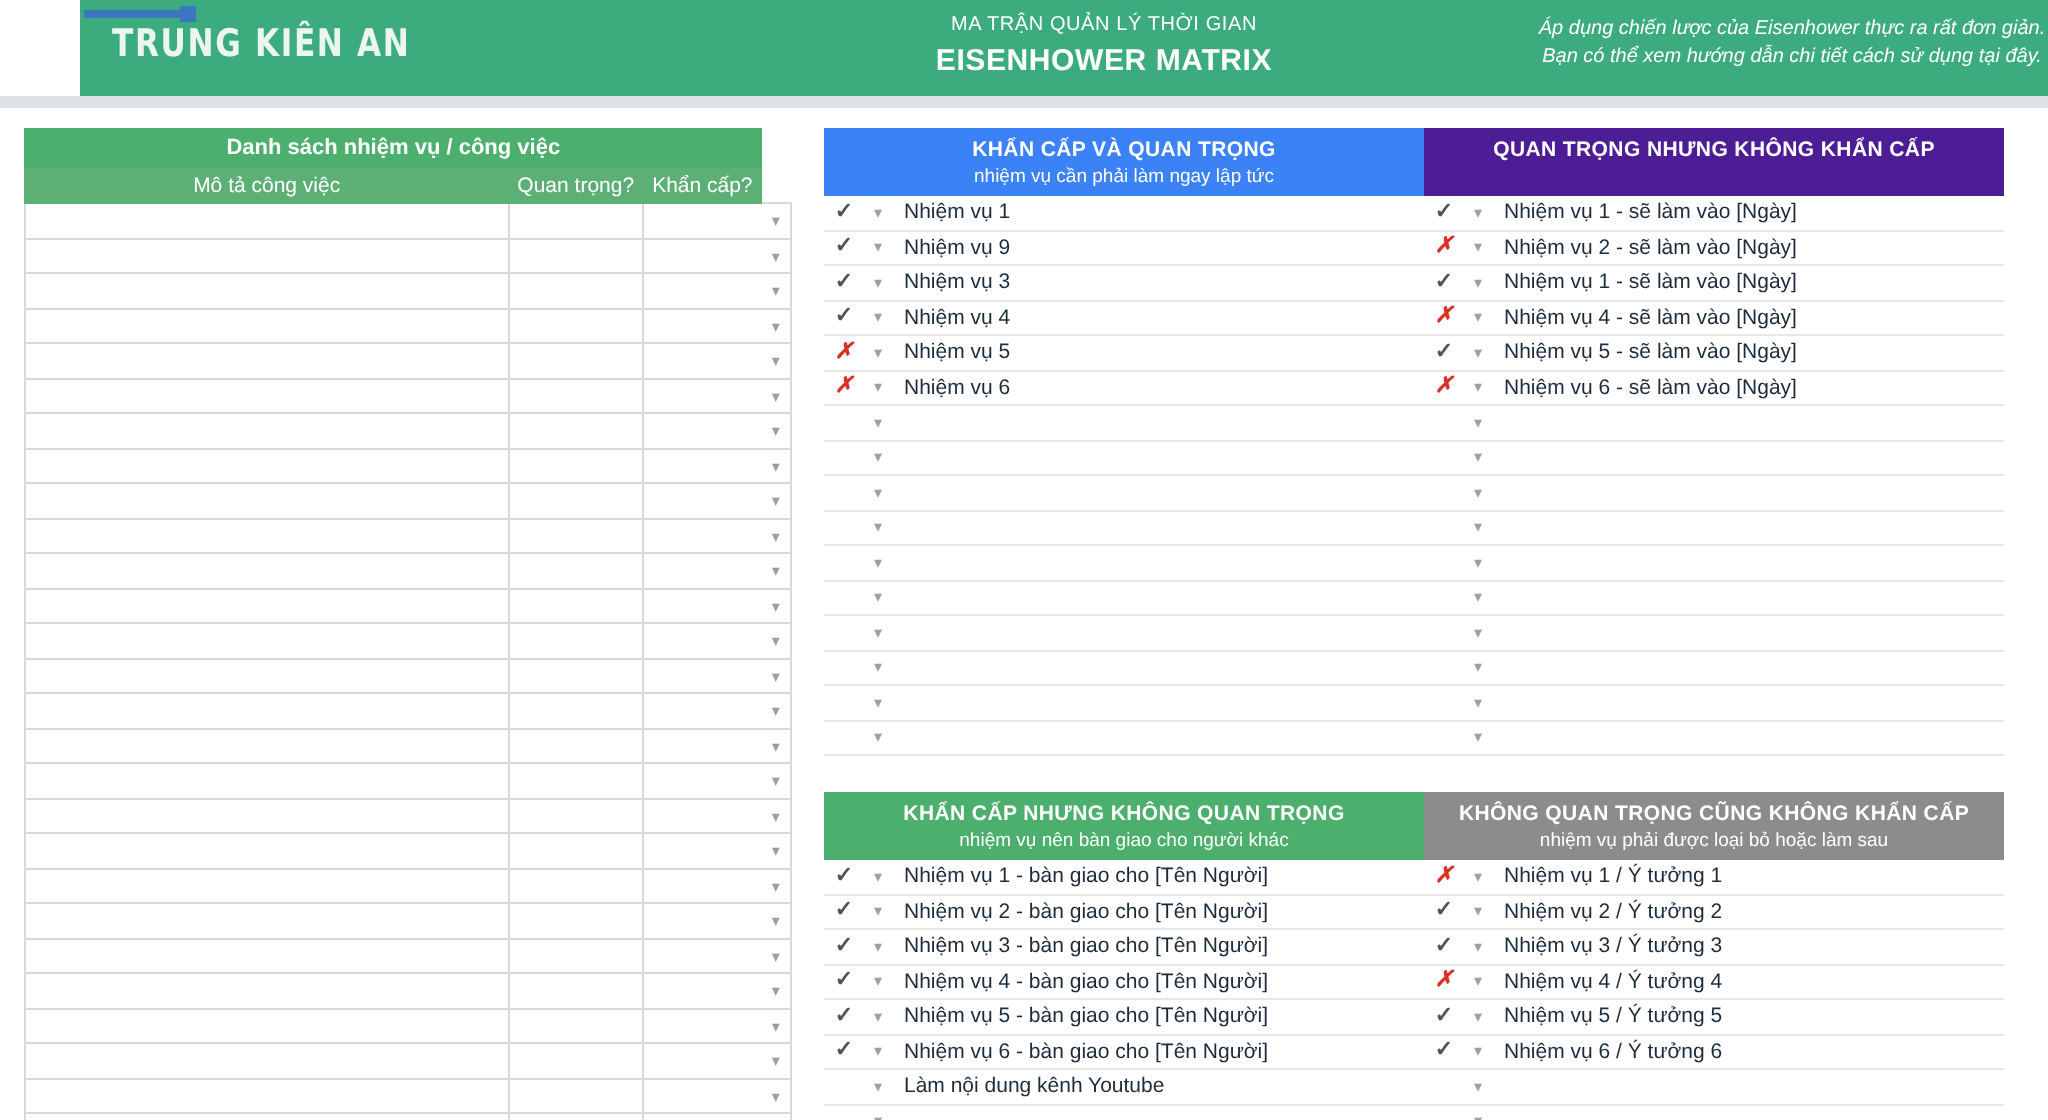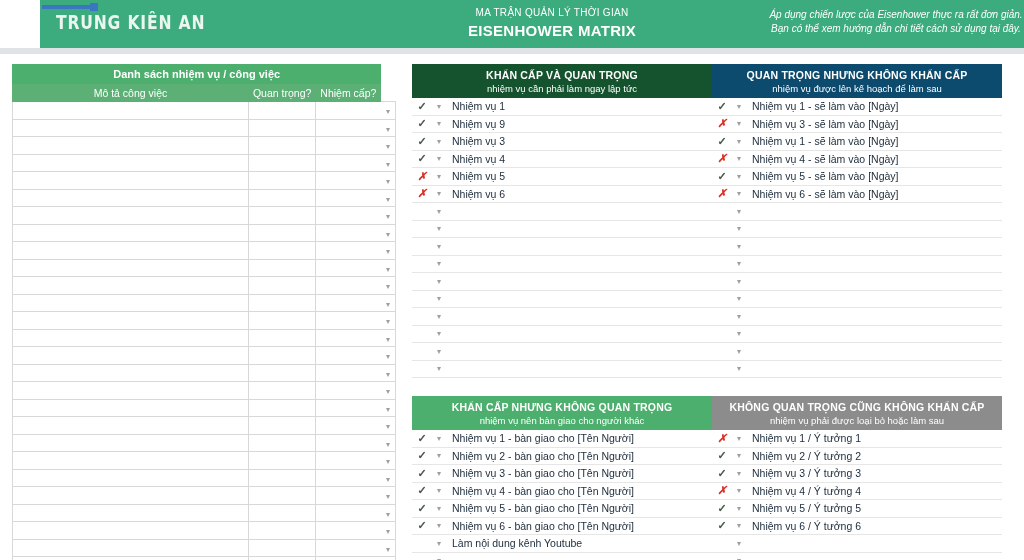--- a/index.html
+++ b/index.html
@@ -148,21 +148,21 @@
   <div class="banner-divider"></div>
 
   <table class="left-table">
     <thead>
       <tr class="lt-title">
         <th colspan="4">Danh sách nhiệm vụ / công việc</th>
       </tr>
       <tr class="lt-sub">
         <th class="col-desc">Mô tả công việc</th>
         <th colspan="2">Quan trọng?</th>
-        <th>Nhiệm cấp?</th>
+        <th>Khẩn cấp?</th>
       </tr>
     </thead>
     <tbody id="left-body">
         <tr>
           <td class="col-desc"></td>
           <td class="col-val"></td>
           <td class="col-arrow"><span class="arrow"></span></td>
           <td class="col-val" style="border-right: none;"></td>
           <td class="col-arrow"><span class="arrow">▾</span></td>
         </tr>
@@ -345,21 +345,21 @@
           <td class="col-desc"></td>
           <td class="col-val"></td>
           <td class="col-arrow"><span class="arrow"></span></td>
           <td class="col-val" style="border-right: none;"></td>
           <td class="col-arrow"></td>
         </tr>
       </tbody>
   </table>
 
   <div class="quad" id="quad-0" style="left:412px; top:64px; width:300px; height:318px;">
-    <div class="q-head" style="background: #14532d;">
+    <div class="q-head" style="background: #3b82f6;">
       <div class="h1">KHẨN CẤP VÀ QUAN TRỌNG</div>
       <div class="h2">nhiệm vụ cần phải làm ngay lập tức</div>
     </div>
     <div class="q-list">
         <div class="q-row">
           <span class="q-mark mark-check">✓</span>
           <span class="q-arrow">▾</span>
           <span class="q-text">Nhiệm vụ 1</span>
         </div>
         <div class="q-row">
@@ -434,34 +434,33 @@
         </div>
         <div class="q-row">
           <span class="q-mark"></span>
           <span class="q-arrow">▾</span>
           <span class="q-text"></span>
         </div>
       </div>
   </div>
 
   <div class="quad" id="quad-1" style="left:712px; top:64px; width:290px; height:318px;">
-    <div class="q-head" style="background: #0c4a6e;">
+    <div class="q-head" style="background: #4c1d95;">
       <div class="h1">QUAN TRỌNG NHƯNG KHÔNG KHẨN CẤP</div>
-      <div class="h2">nhiệm vụ được lên kế hoạch để làm sau</div>
     </div>
     <div class="q-list">
         <div class="q-row">
           <span class="q-mark mark-check">✓</span>
           <span class="q-arrow">▾</span>
           <span class="q-text">Nhiệm vụ 1 - sẽ làm vào [Ngày]</span>
         </div>
         <div class="q-row">
           <span class="q-mark mark-x">✗</span>
           <span class="q-arrow">▾</span>
-          <span class="q-text">Nhiệm vụ 3 - sẽ làm vào [Ngày]</span>
+          <span class="q-text">Nhiệm vụ 2 - sẽ làm vào [Ngày]</span>
         </div>
         <div class="q-row">
           <span class="q-mark mark-check">✓</span>
           <span class="q-arrow">▾</span>
           <span class="q-text">Nhiệm vụ 1 - sẽ làm vào [Ngày]</span>
         </div>
         <div class="q-row">
           <span class="q-mark mark-x">✗</span>
           <span class="q-arrow">▾</span>
           <span class="q-text">Nhiệm vụ 4 - sẽ làm vào [Ngày]</span>

